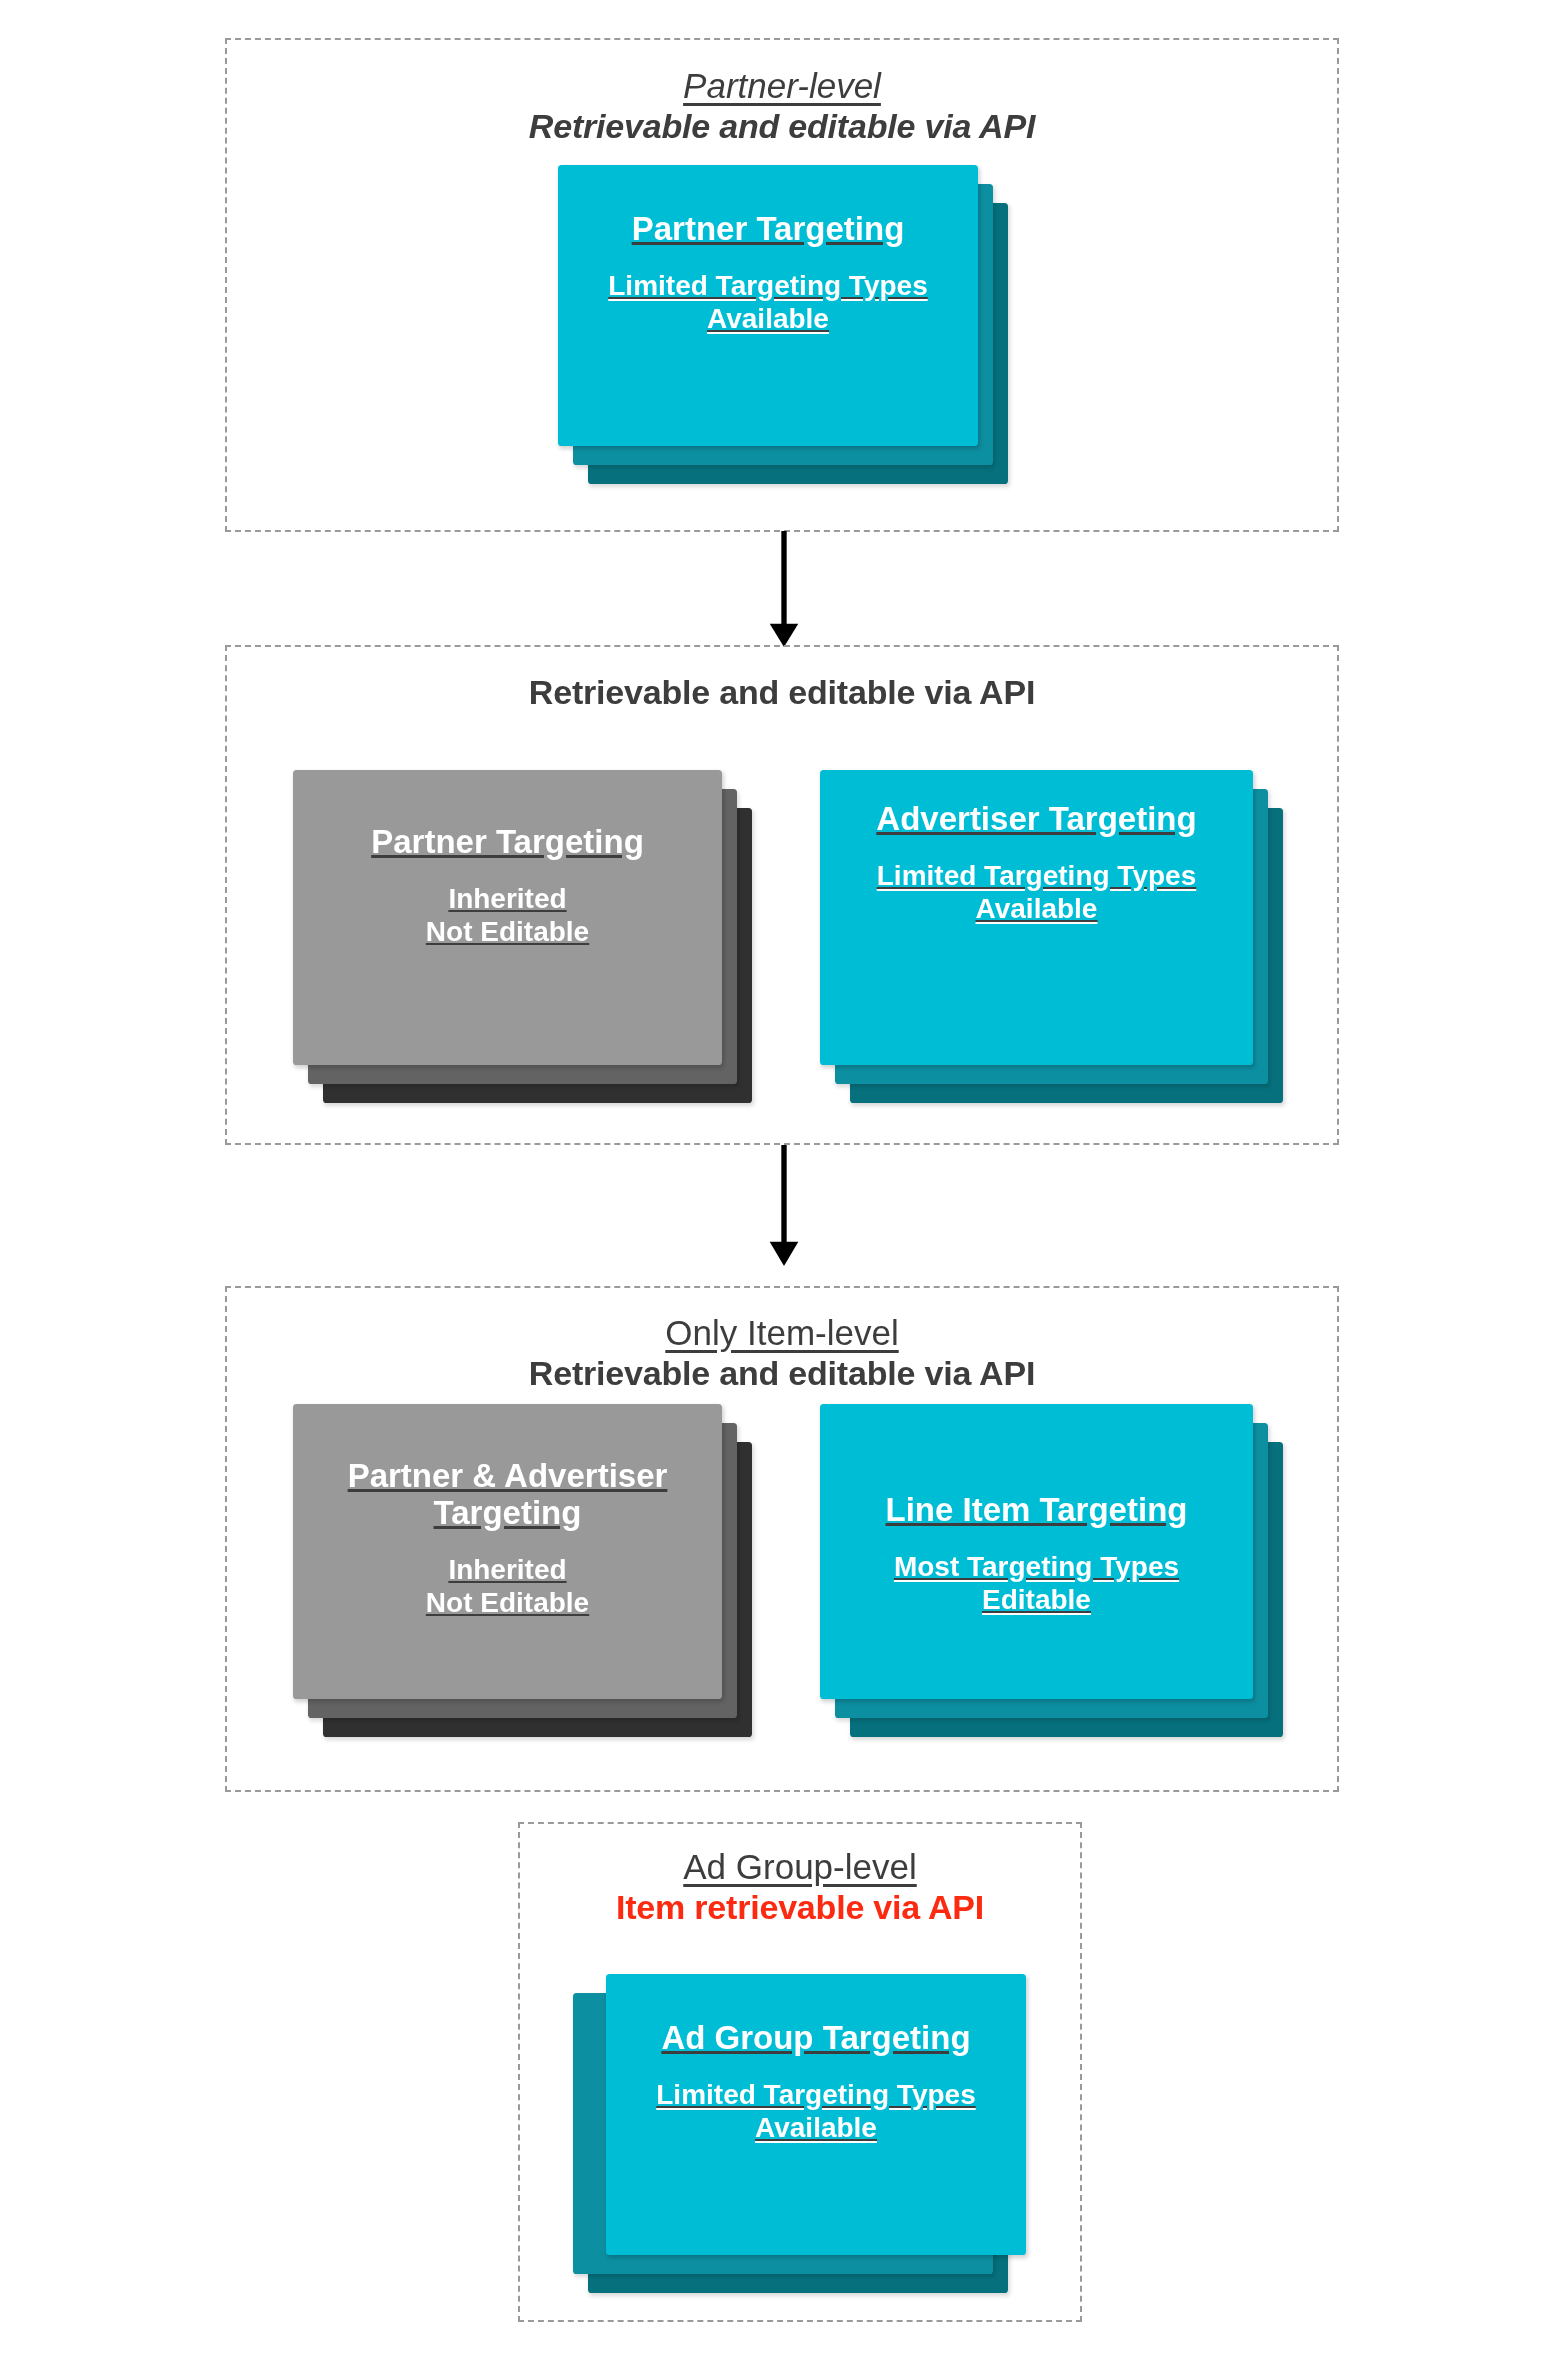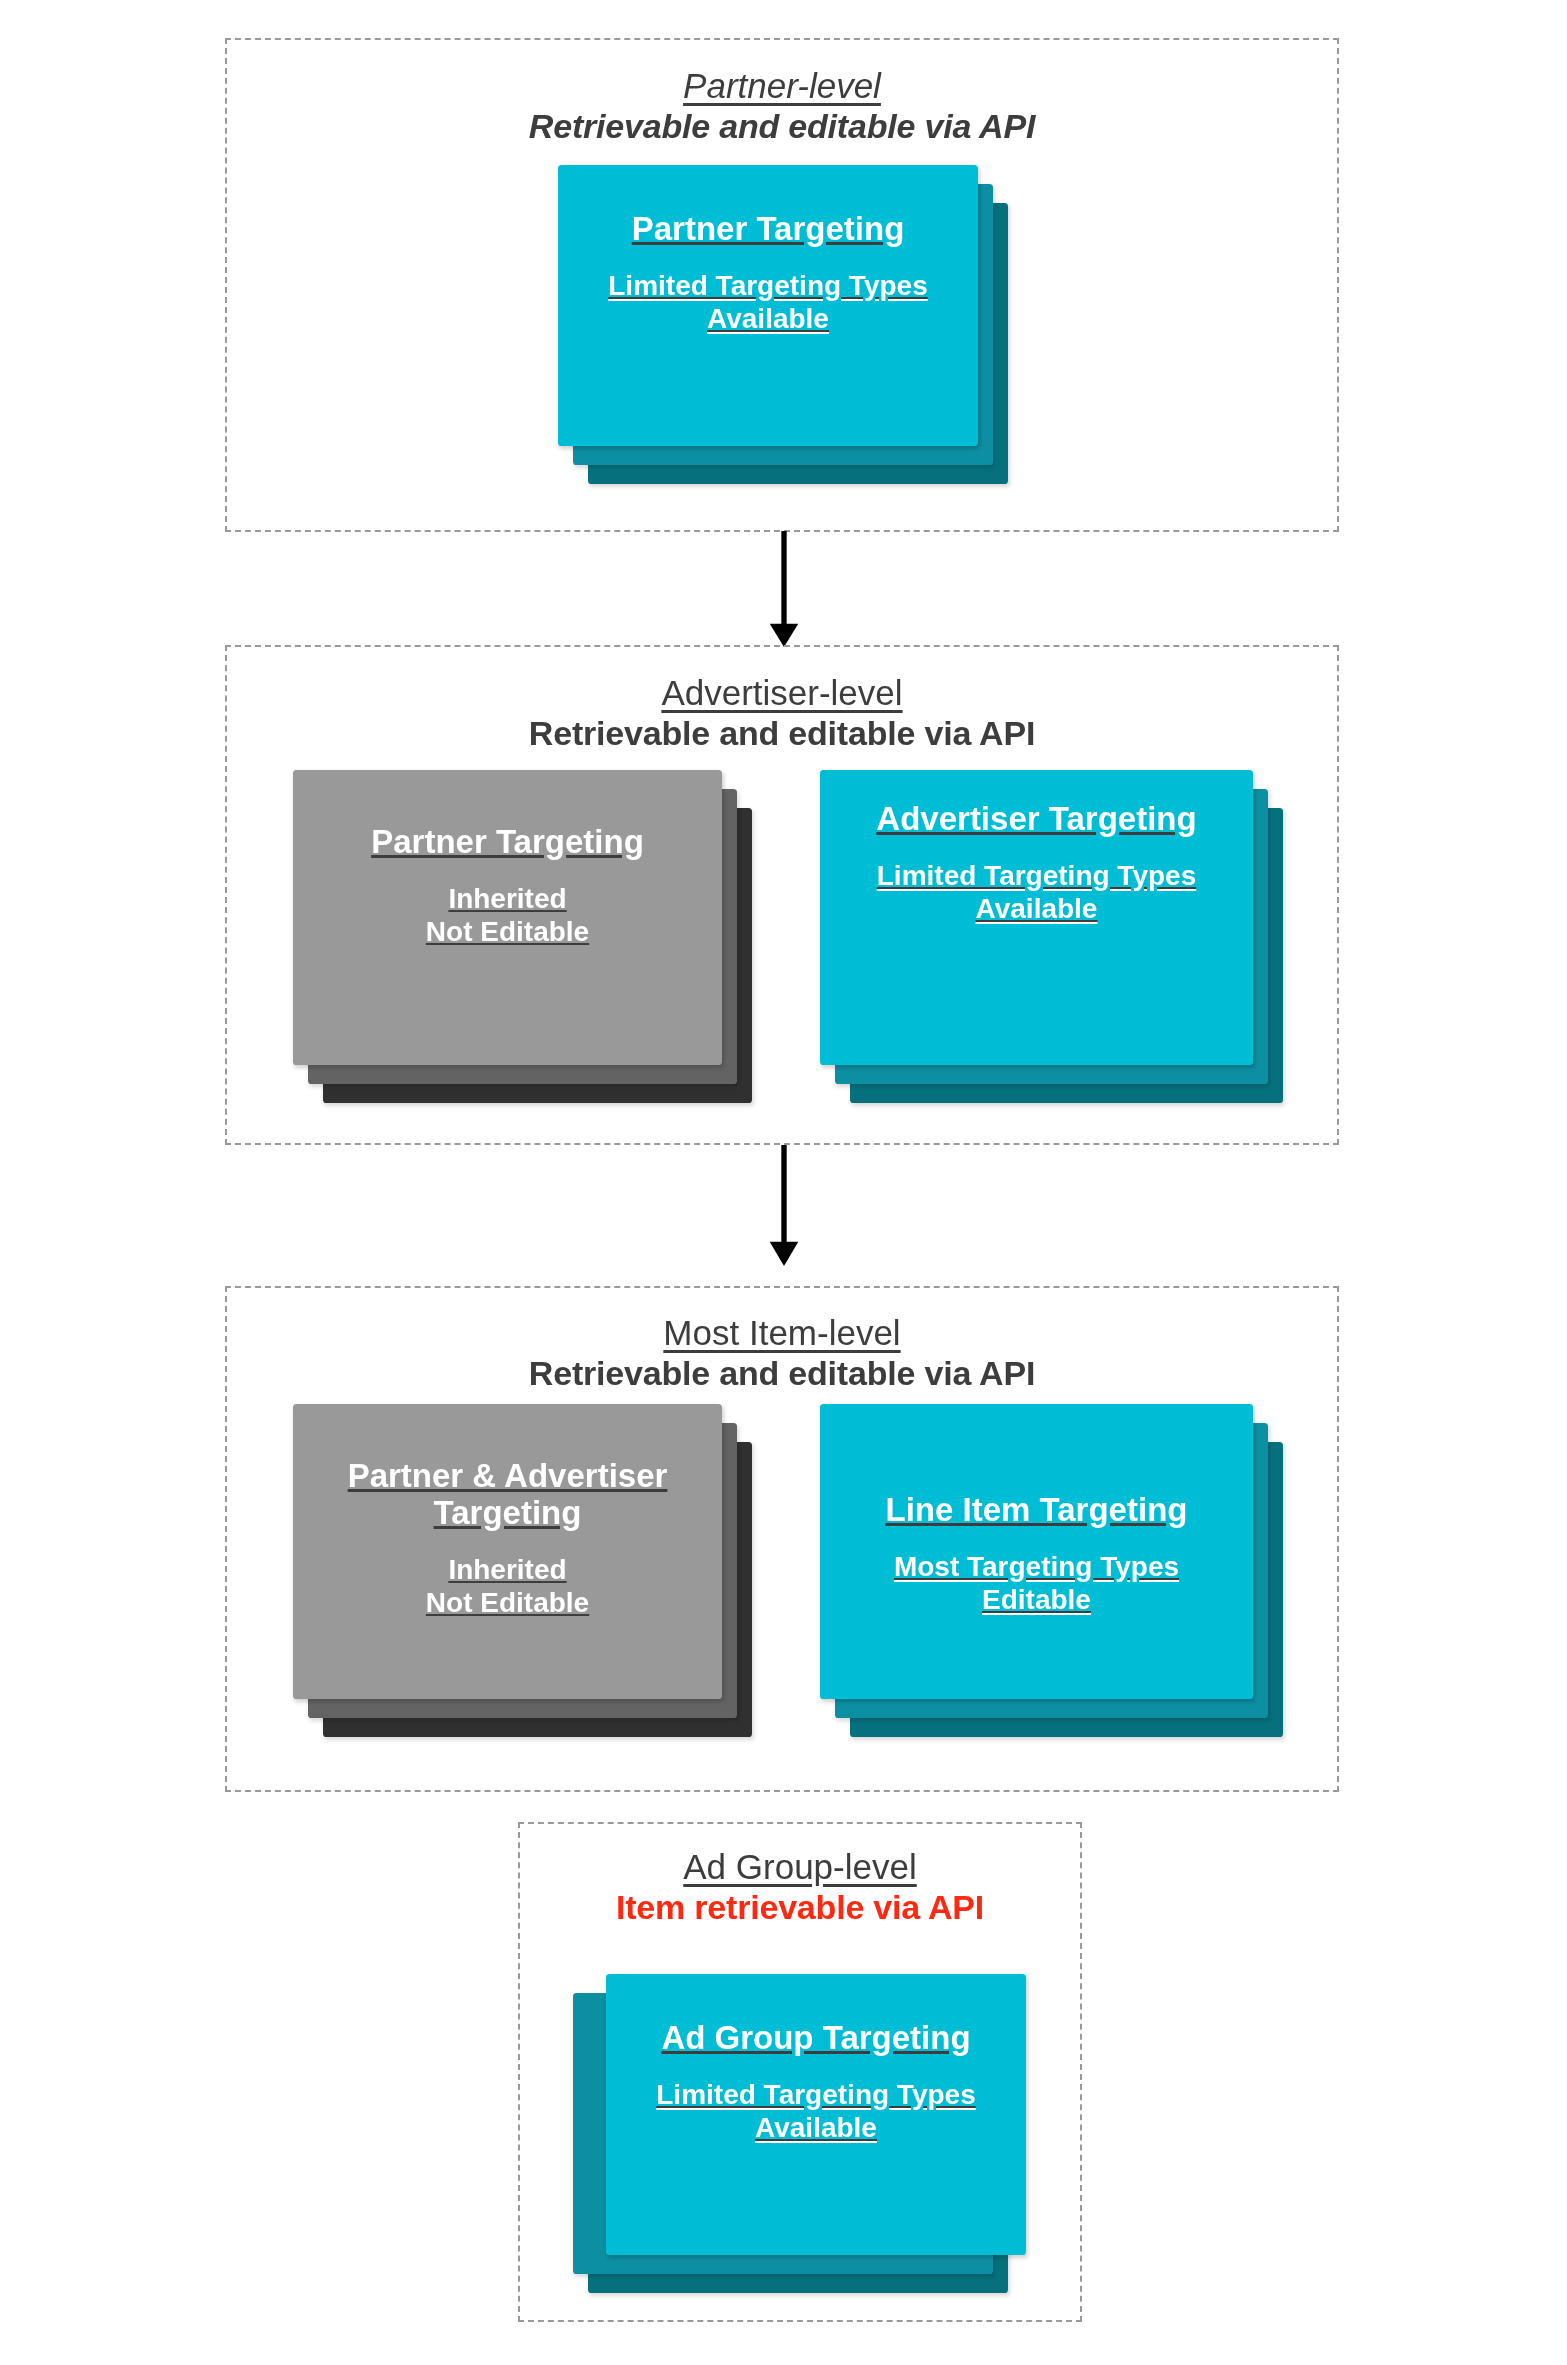--- a/index.html
+++ b/index.html
@@ -148,21 +148,20 @@
   <div class="arrow" style="left:757px; top:531px; width:54px; height:116px;">
     <svg width="54" height="116" viewBox="0 0 60 130">
       <line x1="30" y1="0" x2="30" y2="108" stroke="#000000" stroke-width="6"></line>
       <polygon points="14,104 46,104 30,130" fill="#000000"></polygon>
     </svg>
   </div>
 
   <div class="level-box" style="left:225px; top:645px; width:1114px; height:500px;"></div>
 
   <div class="level-heading" style="left:225px; top:675px; width:1114px;">
-    <span class="level-title">Advertiser-level</span>
     <span class="level-subtitle">Retrievable and editable via API</span>
   </div>
 
   <div class="card-stack gray" style="left:293px; top:770px; width:429px; height:295px;">
     <div class="card-layer back" style="width:429px; height:295px;"></div>
     <div class="card-layer mid" style="width:429px; height:295px;"></div>
     <div class="card-layer front" style="width:429px; height:295px; padding-top:54px;">
       <div class="card-title">Partner Targeting</div>
       <div class="card-sub" style="margin-top:21.4px; white-space:pre-line;">Inherited
 Not Editable</div>
@@ -181,21 +180,21 @@
   <div class="arrow" style="left:757px; top:1145px; width:54px; height:121px;">
     <svg width="54" height="121" viewBox="0 0 60 135">
       <line x1="30" y1="0" x2="30" y2="112" stroke="#000000" stroke-width="6"></line>
       <polygon points="14,108 46,108 30,135" fill="#000000"></polygon>
     </svg>
   </div>
 
   <div class="level-box" style="left:225px; top:1286px; width:1114px; height:506px;"></div>
 
   <div class="level-heading" style="left:225px; top:1315px; width:1114px;">
-    <span class="level-title">Most Item-level</span>
+    <span class="level-title">Only Item-level</span>
     <span class="level-subtitle">Retrievable and editable via API</span>
   </div>
 
   <div class="card-stack gray" style="left:293px; top:1404px; width:429px; height:295px;">
     <div class="card-layer back" style="width:429px; height:295px;"></div>
     <div class="card-layer mid" style="width:429px; height:295px;"></div>
     <div class="card-layer front" style="width:429px; height:295px; padding-top:54px;">
       <div class="card-title">Partner &amp; Advertiser Targeting</div>
       <div class="card-sub" style="margin-top:21.4px; white-space:pre-line;">Inherited
 Not Editable</div>

